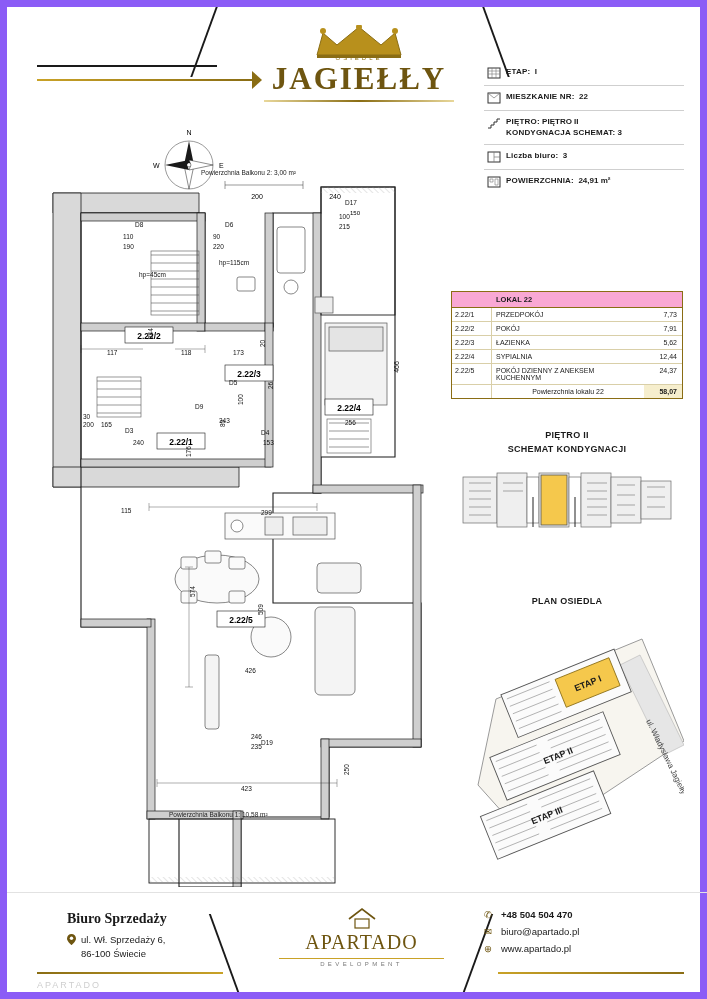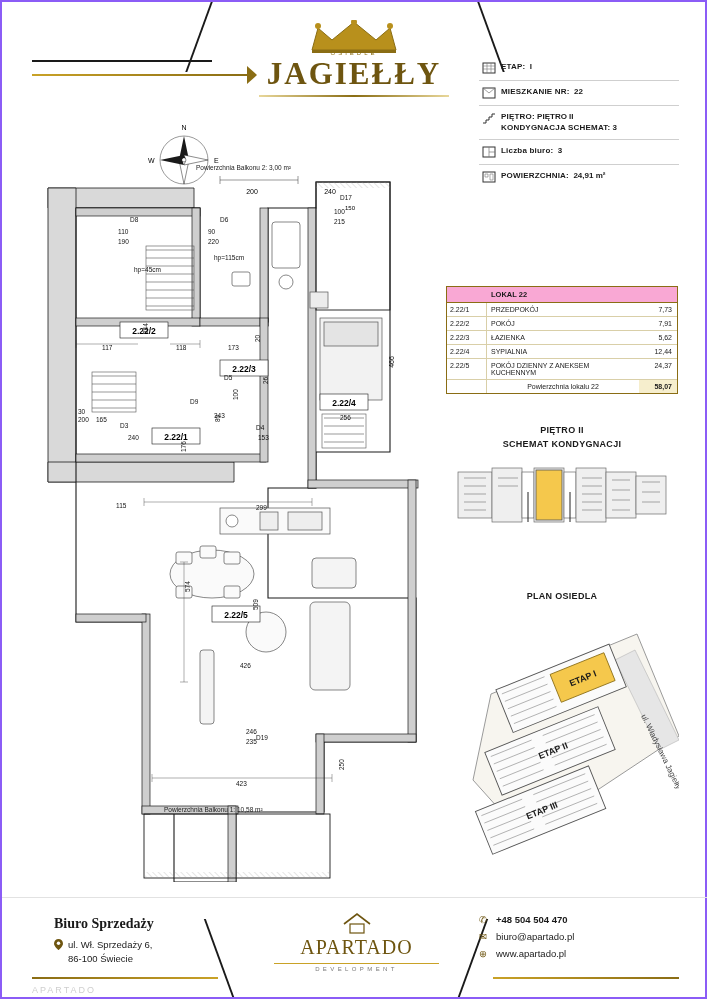--- a/index.html
+++ b/index.html
@@ -7,21 +7,21 @@
   body {
     width: 707px; height: 999px;
     background: #ffffff;
     font-family: "Liberation Sans", sans-serif;
     color: #1a1a1a;
     position: relative;
     overflow: hidden;
   }
   .page {
     position: absolute; inset: 0;
-    border: 2px solid #8b5cf6;
+    border: 7px solid #8b5cf6;
   }
 
   
   .header {
     position: absolute; top: 0; left: 0; width: 707px; height: 108px;
   }
   .hdr-rule-left {
     position:absolute; left: 30px; top: 72px; width: 215px; height: 2px;
     background: linear-gradient(to right, #c9a227, #8a6d14);
   }
@@ -120,21 +120,21 @@
   
   .floor {
     position:absolute; left: 22px; top: 120px; width: 420px; height: 760px;
   }
 
   
   .footer {
     position:absolute; left:0; bottom: 0; width: 707px; height: 100px;
     border-top: 1px solid #e2e2e2;
   }
-  .f-sales { position:absolute; left: 52px; top: 18px; }
+  .f-sales { position:absolute; left: 60px; top: 18px; }
   .f-sales .t { font-family:"Liberation Serif", serif; font-size: 14px; font-weight:bold; }
   .f-sales .addr { font-size: 9.5px; margin-top: 6px; line-height:1.45; padding-left:14px; position:relative;}
   .pin { position:absolute; left:0; top:1px; }
   .f-logo { position:absolute; left: 262px; top: 14px; width: 185px; text-align:center; }
   .f-logo .nm { font-family:"Liberation Serif", serif; font-size: 20px; letter-spacing:1px; color:#6e5510;}
   .f-logo .sub { font-size: 6px; letter-spacing: 3.4px; color:#7a7a7a; margin-top:2px;}
   .f-logo .ln { width: 165px; height:1px; background:#c9a227; margin: 4px auto 0; }
   .f-contact { position:absolute; right: 22px; top: 16px; width: 210px; font-size: 9.5px; }
   .f-contact div { display:flex; align-items:center; gap:7px; margin-bottom: 6px; }
   .f-contact .ci { width:12px; display:flex; justify-content:center; color:#6e5510; }

